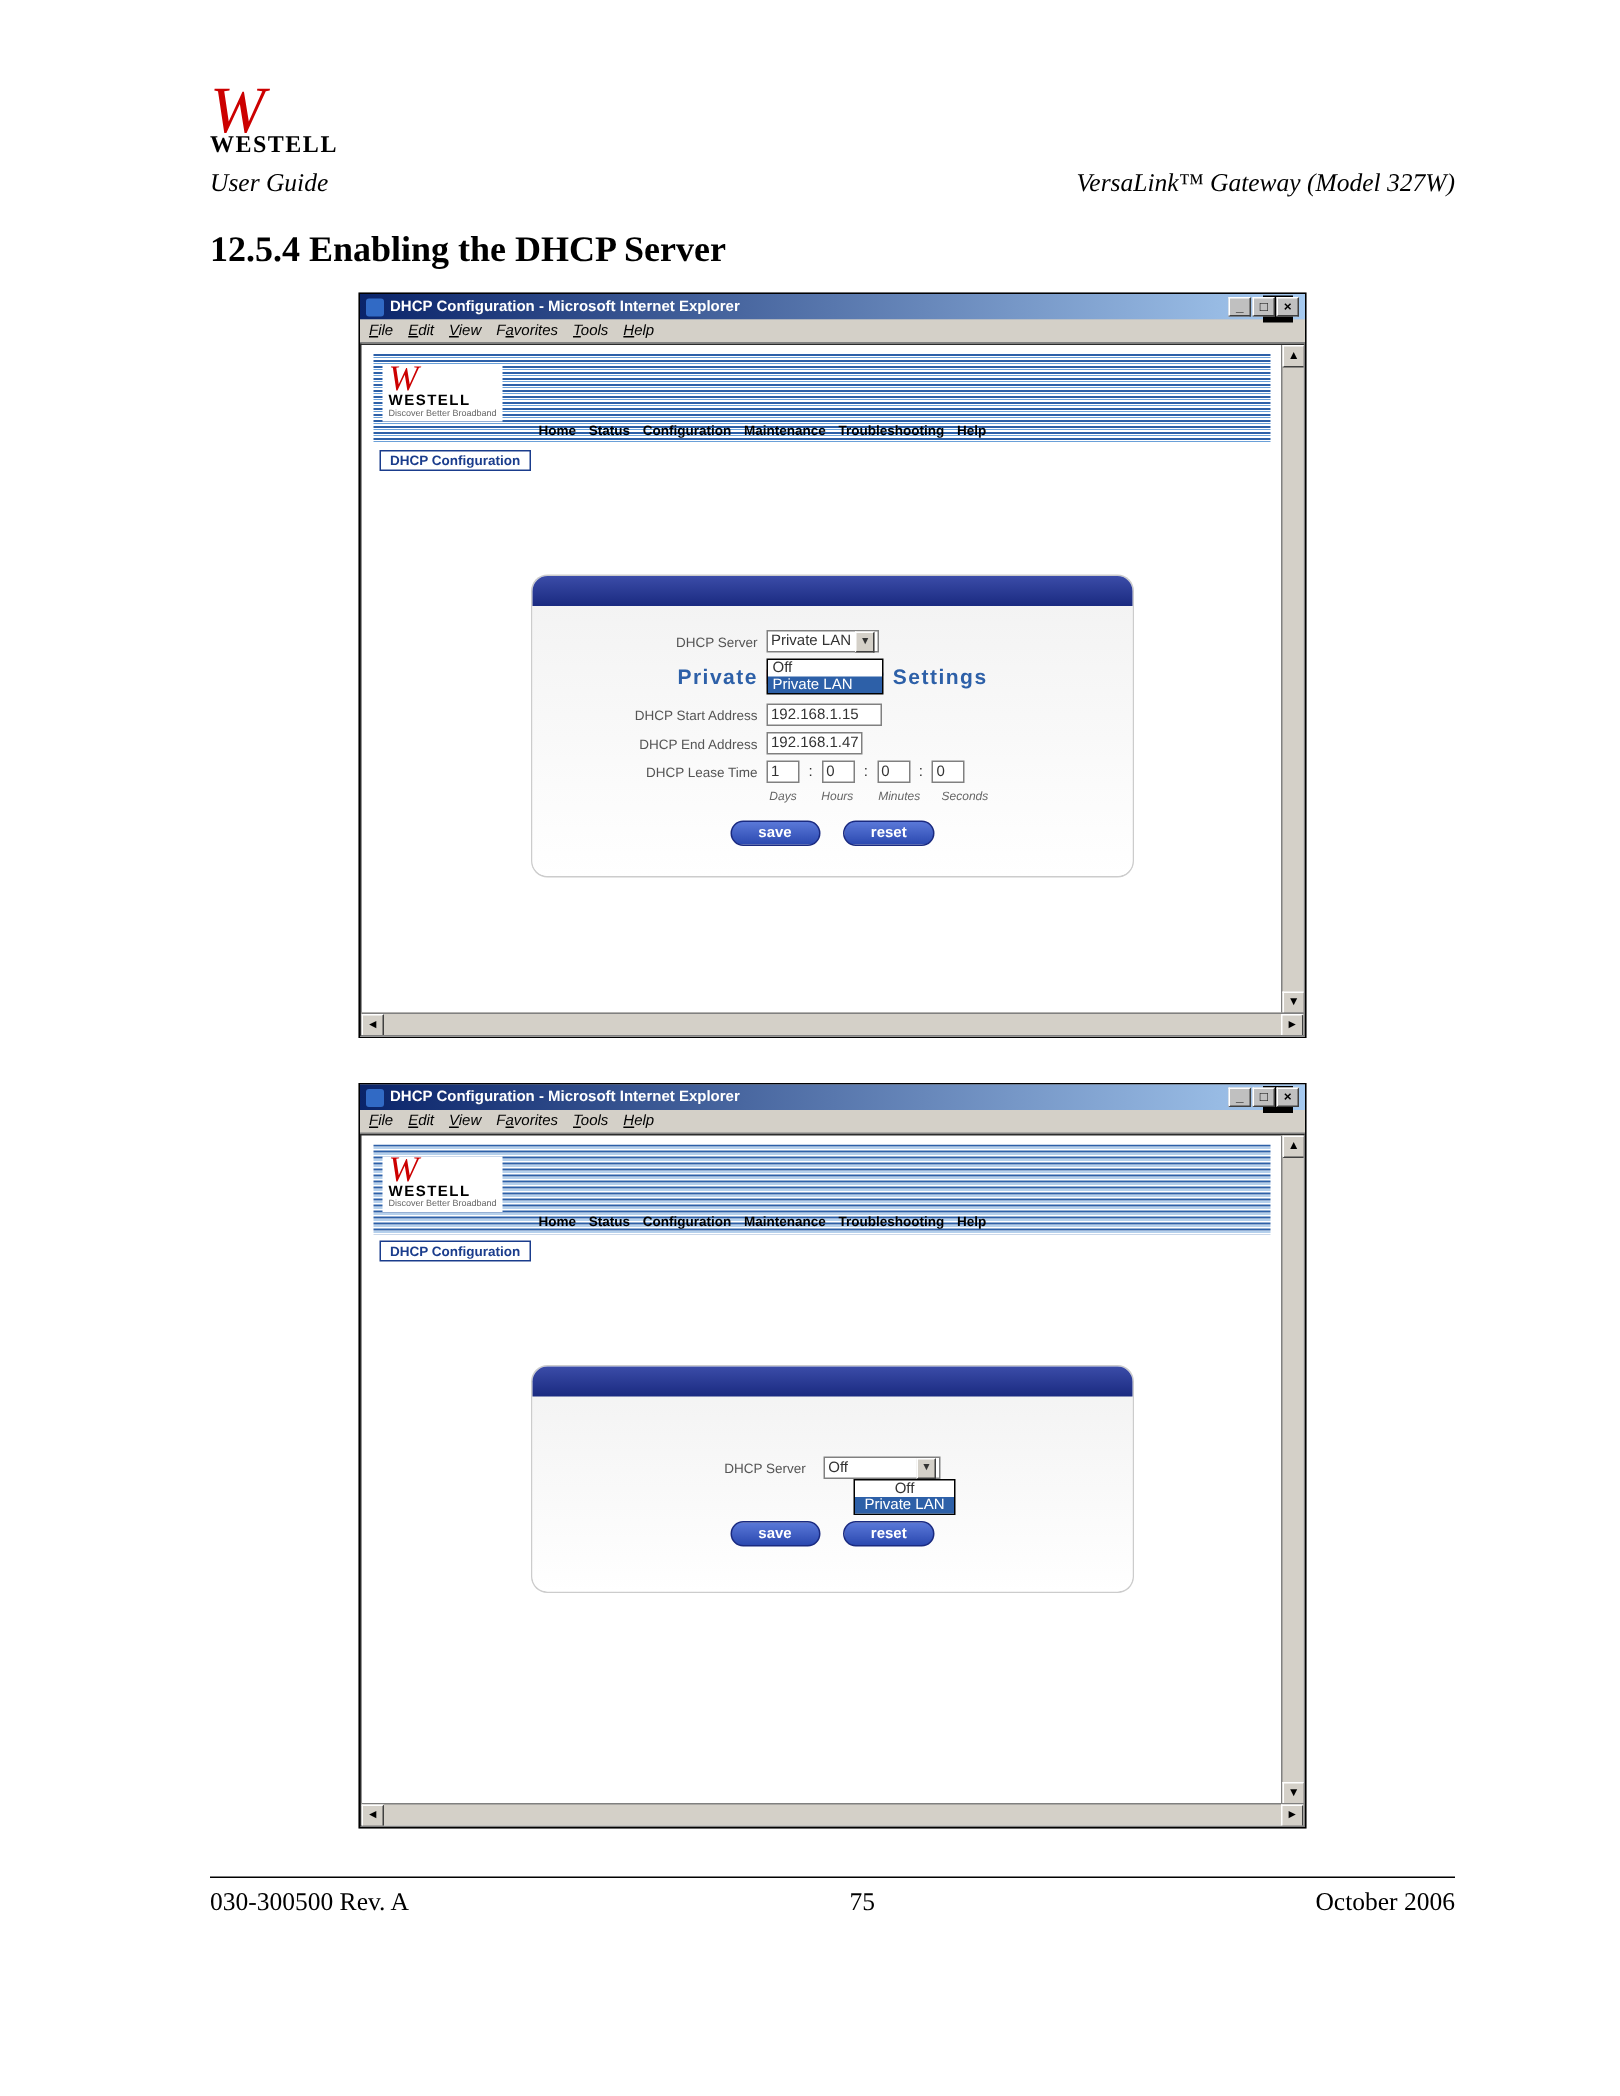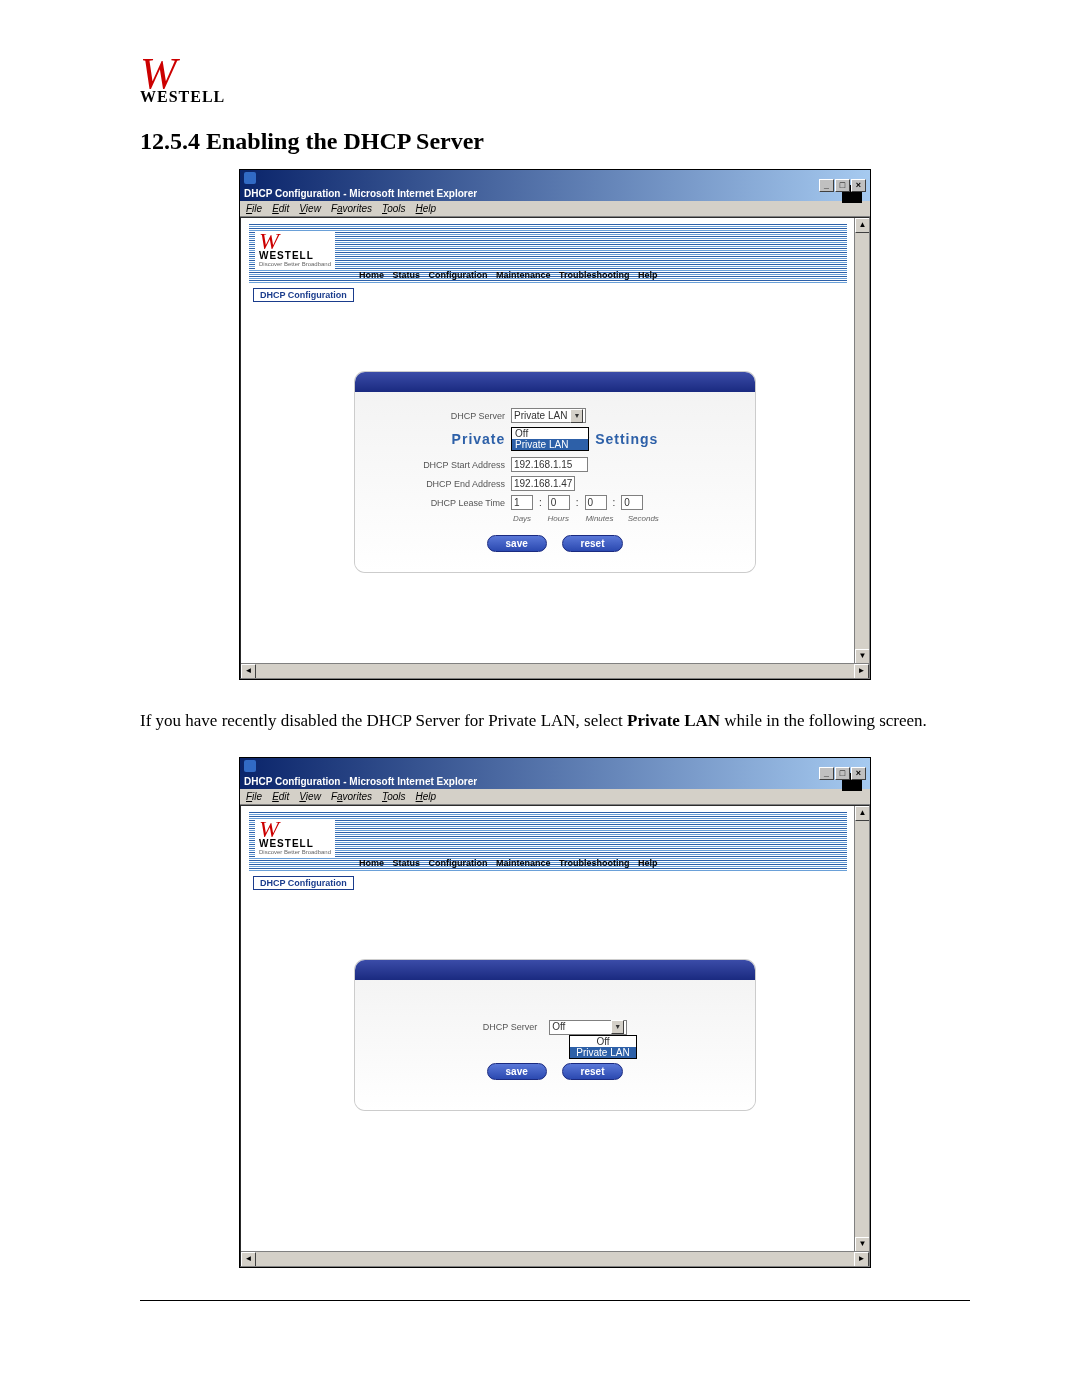--- a/index.html
+++ b/index.html
@@ -60,21 +60,21 @@
   .titlebar {
     background: linear-gradient(to right, #0a246a, #a6caf0);
     color: #fff;
     font-weight: bold;
     font-size: 10px;
     padding: 2px 4px;
     display: flex;
     justify-content: space-between;
     align-items: center;
   }
-  .titlebar .left { display: flex; gap: 4px; flex-direction: column; }
+  .titlebar .left { display: flex; align-items: center; gap: 4px; }
   .ie-icon {
     width: 12px; height: 12px;
     background: #316ac5;
     border-radius: 2px;
     display: inline-block;
   }
   .win-btns span {
     display: inline-block;
     width: 13px; height: 11px;
     background: #c0c0c0;
@@ -284,20 +284,24 @@
 </style>
 </head>
 <body>
 
 <div class="page">
   <div class="logo-block">
     <div class="westell-w">W</div>
     <div class="westell-text">WESTELL</div>
   </div>
 
+  <div class="header-row">
+    <div>User Guide</div>
+    <div>VersaLink™  Gateway (Model 327W)</div>
+  </div>
 
   <div class="heading">12.5.4 Enabling the DHCP Server</div>
 
 
   <div class="ie-window">
     <div class="titlebar">
       <div class="left">
         <span class="ie-icon"></span>
         <span>DHCP Configuration - Microsoft Internet Explorer</span>
       </div>
@@ -379,23 +383,20 @@
         <div class="sbtn">▲</div>
         <div class="sbtn">▼</div>
       </div>
       <div class="scroll-h">
         <div class="sbtn">◄</div>
         <div class="sbtn">►</div>
       </div>
     </div>
   </div>
 
-  <div class="body-text">
-    <span>If you have recently disabled the DHCP Server for Private LAN, select </span><span class="bold">Private LAN</span><span> while in the following screen.</span>
-  </div>
 
   <div class="ie-window">
     <div class="titlebar">
       <div class="left">
         <span class="ie-icon"></span>
         <span>DHCP Configuration - Microsoft Internet Explorer</span>
       </div>
       <div class="win-btns">
         <span>_</span><span>□</span><span>×</span>
       </div>
@@ -444,13 +445,18 @@
         <div class="sbtn">▼</div>
       </div>
       <div class="scroll-h">
         <div class="sbtn">◄</div>
         <div class="sbtn">►</div>
       </div>
     </div>
   </div>
 
   <hr class="footer-rule">
+  <div class="footer-row">
+    <div>030-300500 Rev. A</div>
+    <div>75</div>
+    <div>October 2006</div>
+  </div>
 </div>
 
 </body></html>

